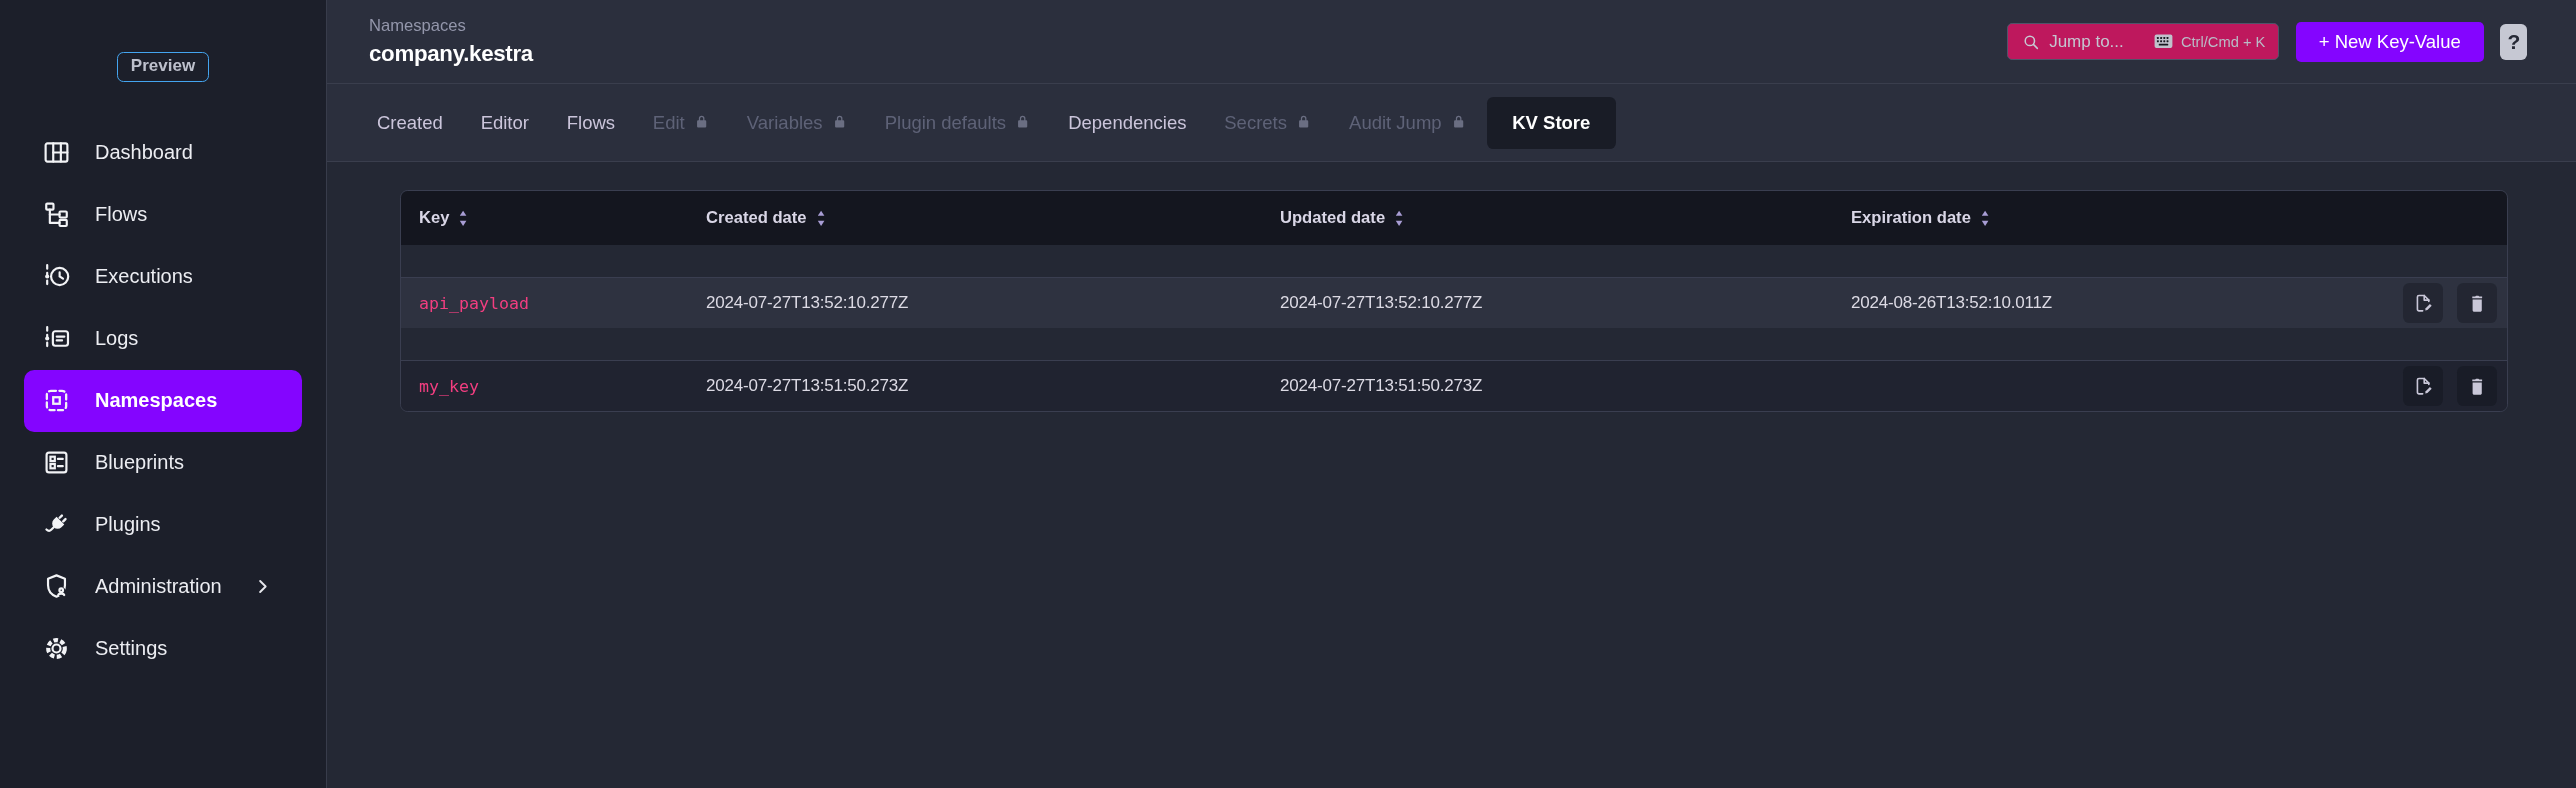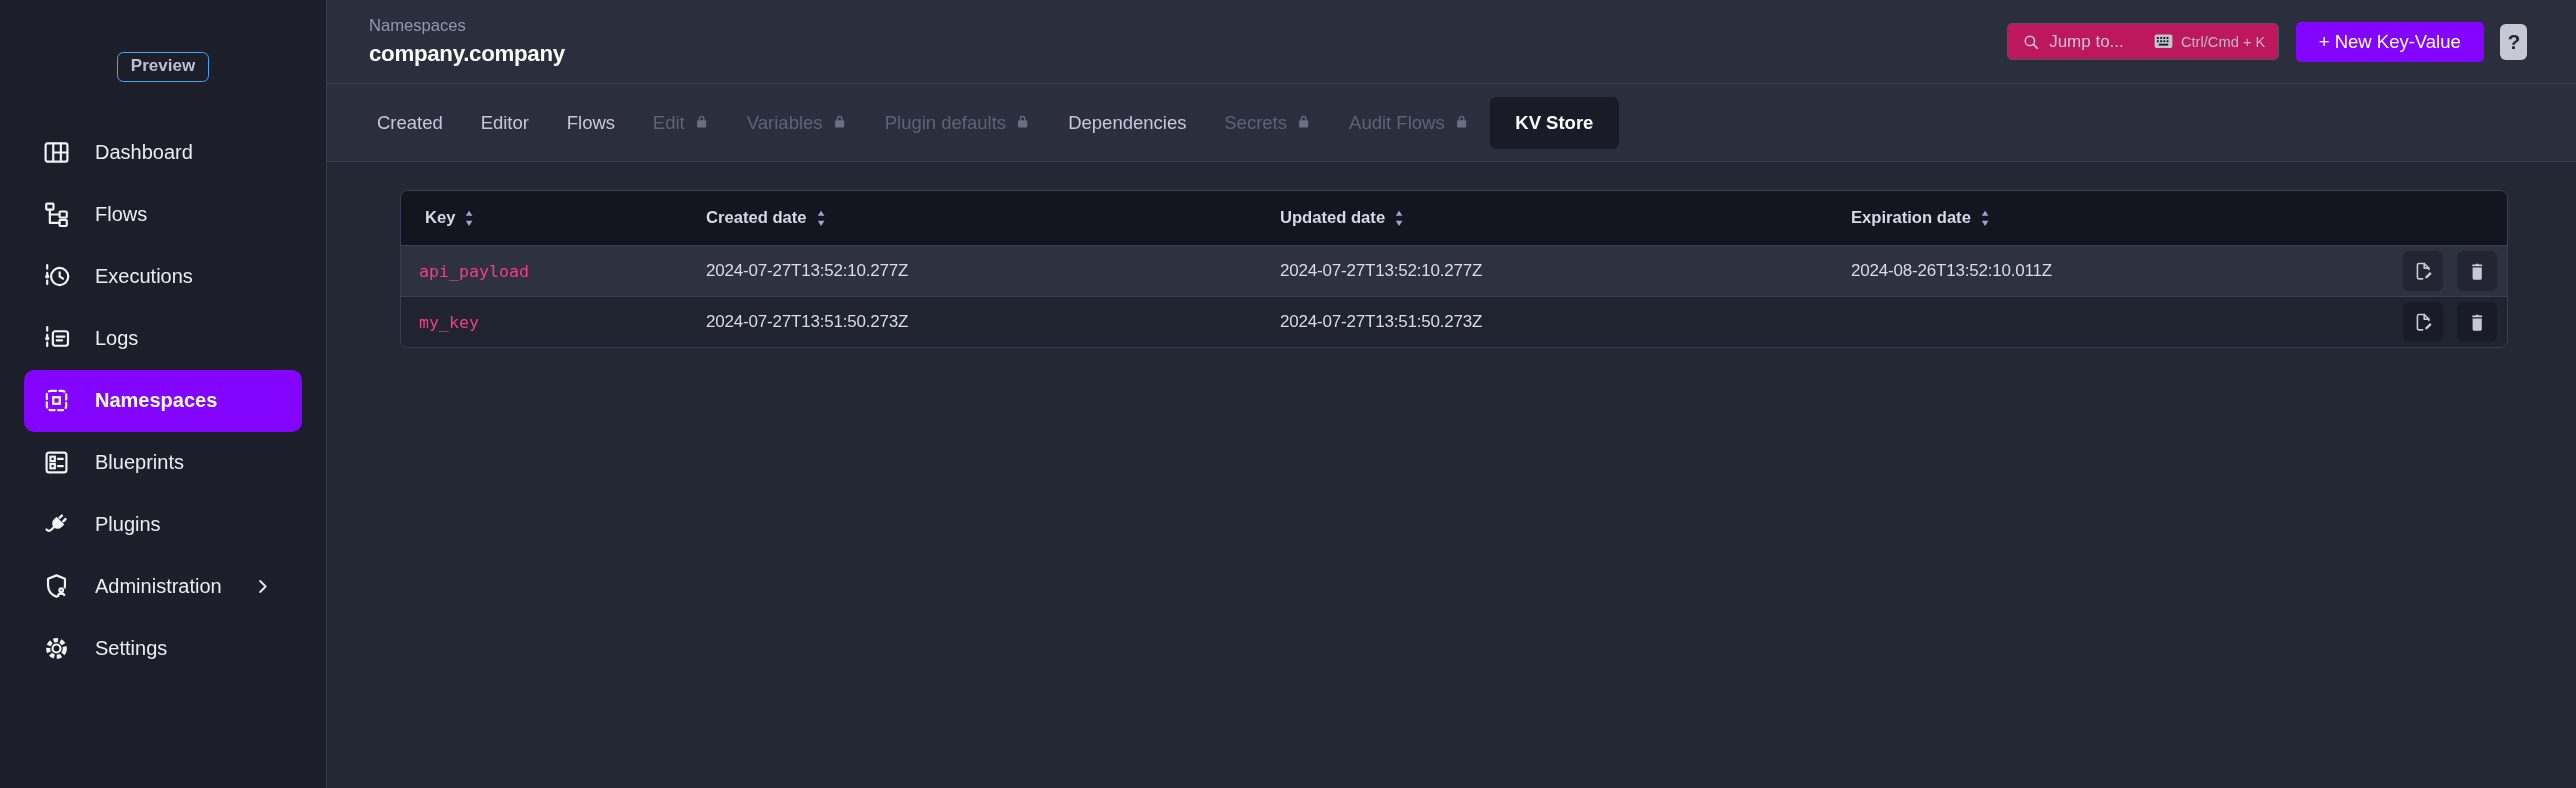--- a/index.html
+++ b/index.html
@@ -98,27 +98,27 @@
   .content { flex:1; background:#242834; padding:28px 68px 0 73px; }
   .kv-table {
     width:100%; border:1.3px solid #3A3E50; border-radius:7.7px; overflow:hidden;
     background:#242834;
   }
   .thead, .tr {
     display:grid; grid-template-columns:305px 574px 571px 1fr 128px; align-items:center;
   }
   .thead { height:54px; background:#14161F; color:#D9D6E6; font-size:16.6px; font-weight:700; }
   .th { display:flex; align-items:center; gap:9px; cursor:pointer; }
-  .th:first-child { padding-left:24px; }
+  .th:first-child { padding-left:18px; }
   .sort-icon { width:10.2px; height:16.6px; }
   .sort-icon svg { width:10.2px; height:16.6px; fill:#A89DD4; }
   .tr { height:51px; }
   .tr.odd { background:#2E3240; }
   .tr.even { background:#202330; }
-  .tr { border-top:1.3px solid #3A3E50; }
+  .tr { border-top:1.3px solid #3A3E50;margin-top:32px; }
   .td { font-size:17px; color:#DCDAE4; letter-spacing:-0.2px; }
   .td.key {
     padding-left:18px; font-family:"DejaVu Sans Mono", monospace;
     font-size:16.6px; color:#F23E80; letter-spacing:0; cursor:pointer;
   }
   .td.actions { display:flex; justify-content:flex-end; align-items:center; gap:14px; padding-right:10.2px; }
   .row-btn {
     width:40px; height:40px; border:none; border-radius:6.4px; cursor:pointer;
     background:rgba(13,15,23,0.32); display:flex; align-items:center; justify-content:center;
     color:#C9C7D8;
@@ -246,21 +246,21 @@
       <span class="nav-label">Settings</span>
     </div>
   </nav>
 </aside>
 
 <div class="main">
 
   <header class="topbar">
     <div class="crumb-block">
       <div class="breadcrumb">Namespaces</div>
-      <div class="page-title">company.company</div>
+      <div class="page-title">company.kestra</div>
     </div>
 
     <div class="topbar-right">
       <div class="searchbox">
         <span class="search-icon">
           <svg viewBox="0 0 24 24" fill="none" stroke="currentColor" stroke-width="2" stroke-linecap="round">
             <circle cx="10.5" cy="10.5" r="6.2"></circle>
               <line x1="15.2" y1="15.2" x2="20.5" y2="20.5"></line>
           </svg>
         </span>
@@ -343,21 +343,21 @@
 
     <div class="tab locked">
       <span>Secrets</span>
       <span class="lock-icon">
         <svg viewBox="0 0 24 24" fill="currentColor">
             <path d="M12 2.8 a4.4 4.4 0 0 0 -4.4 4.4 V10 H6.4 a1.6 1.6 0 0 0 -1.6 1.6 v8 a1.6 1.6 0 0 0 1.6 1.6 h11.2 a1.6 1.6 0 0 0 1.6 -1.6 v-8 A1.6 1.6 0 0 0 17.6 10 h-1.2 V7.2 A4.4 4.4 0 0 0 12 2.8 z M12 4.8 a2.4 2.4 0 0 1 2.4 2.4 V10 H9.6 V7.2 A2.4 2.4 0 0 1 12 4.8 z"></path>
           </svg>
       </span>
     </div>
     <div class="tab locked">
-      <span>Audit Flows</span>
+      <span>Audit Jump</span>
       <span class="lock-icon">
         <svg viewBox="0 0 24 24" fill="currentColor">
             <path d="M12 2.8 a4.4 4.4 0 0 0 -4.4 4.4 V10 H6.4 a1.6 1.6 0 0 0 -1.6 1.6 v8 a1.6 1.6 0 0 0 1.6 1.6 h11.2 a1.6 1.6 0 0 0 1.6 -1.6 v-8 A1.6 1.6 0 0 0 17.6 10 h-1.2 V7.2 A4.4 4.4 0 0 0 12 2.8 z M12 4.8 a2.4 2.4 0 0 1 2.4 2.4 V10 H9.6 V7.2 A2.4 2.4 0 0 1 12 4.8 z"></path>
           </svg>
       </span>
     </div>
 
     <div class="tab active">
         <span>KV Store</span>
       </div>

